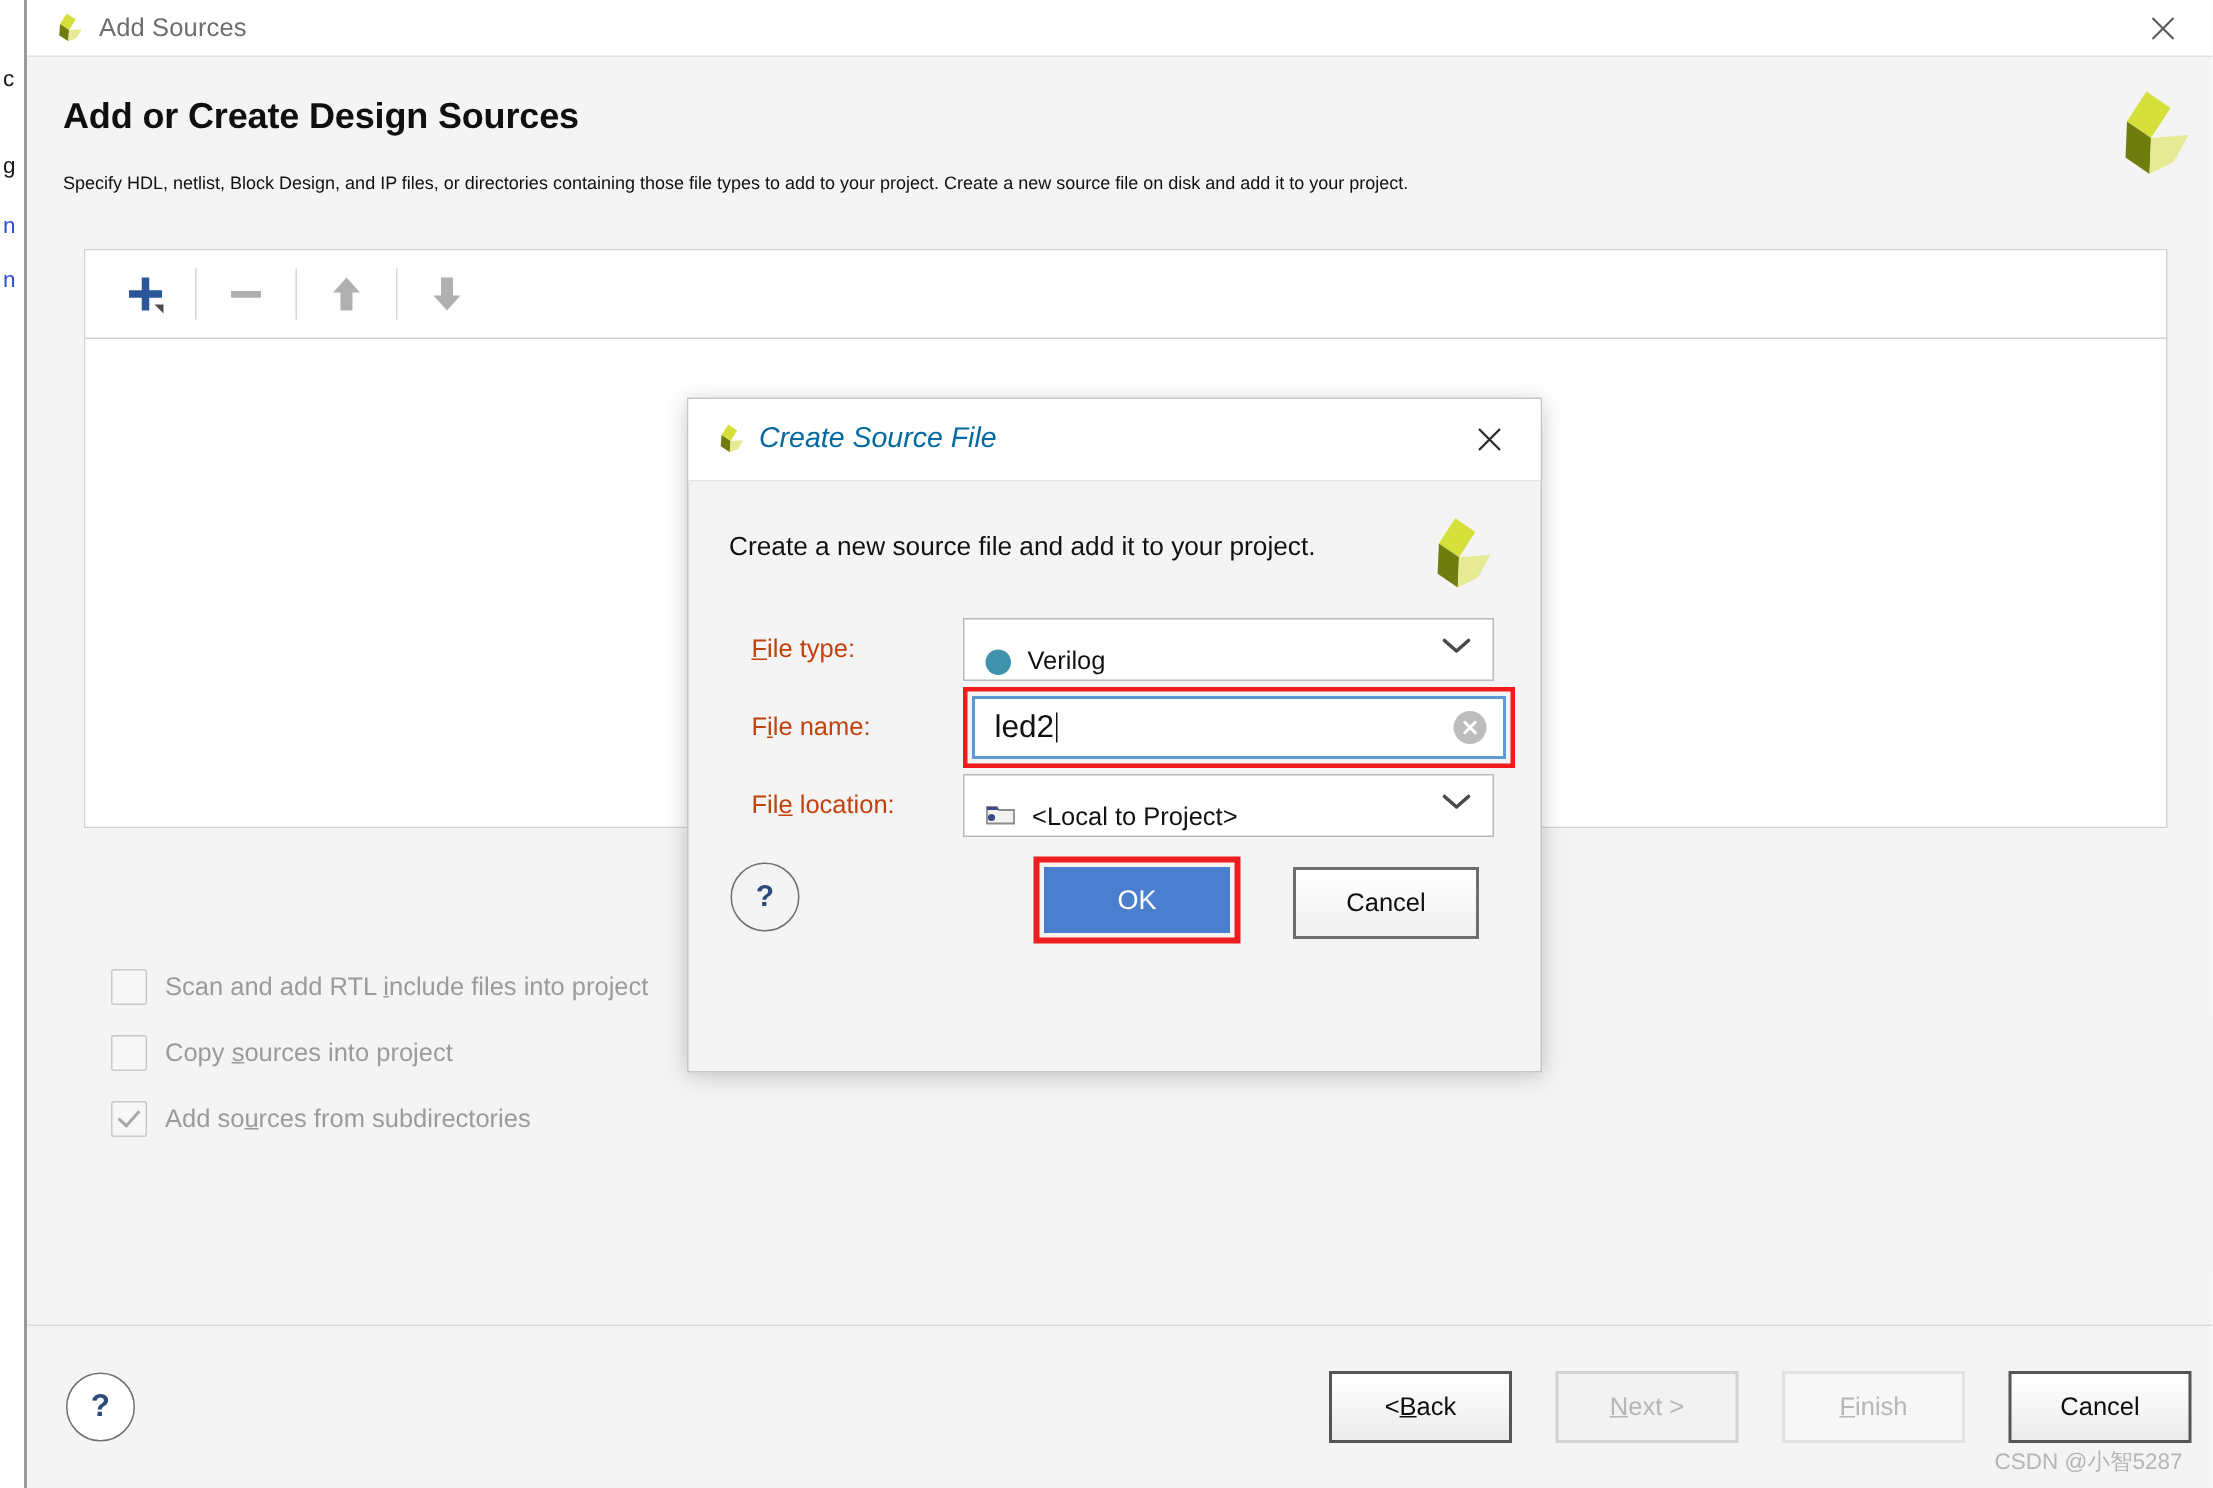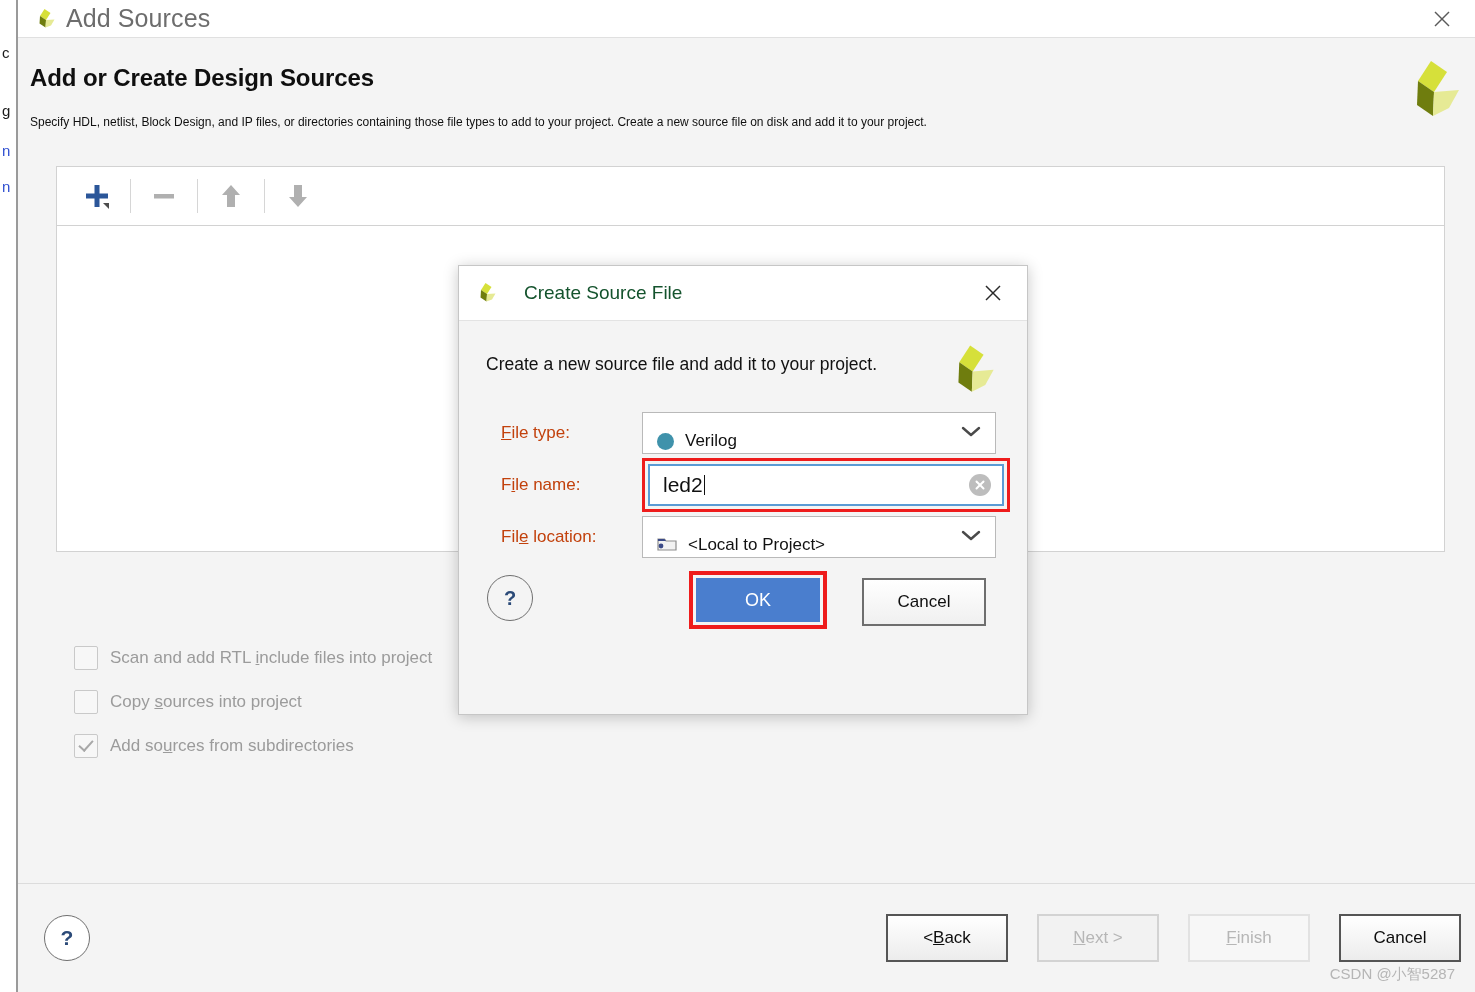--- a/index.html
+++ b/index.html
@@ -51,41 +51,41 @@
     height: 37px;
     background: #ffffff;
     border-bottom: 1px solid #e0e0e0;
     display: flex;
     align-items: center;
     padding: 0 0 0 16px;
     position: relative;
     flex: 0 0 auto;
   }
   #titlebar .title-text {
-    font-size: 25px;
+    font-size: 17px;
     color: #6d6d6d;
     margin-left: 10px;
     letter-spacing: 0.1px;
   }
   .win-close {
     position: absolute;
     right: 10px; top: 0;
     width: 46px; height: 37px;
     display: flex; align-items: center; justify-content: center;
     cursor: pointer;
   }
   .win-close svg { display: block; }
 
   
   .xlogo { display: block; }
 
   
   #wiz-header {
     flex: 0 0 auto;
-    padding: 26px 30px 10px 12px;
+    padding: 26px 30px 10px 24px;
     position: relative;
   }
   #wiz-title {
     font-size: 24px;
     font-weight: bold;
     color: #0f0f0f;
     margin: 0 0 20px 0;
     letter-spacing: -0.1px;
   }
   #wiz-desc {
@@ -257,22 +257,23 @@
     background: #ffffff;
     border-bottom: 1px solid #e3e3e3;
     display: flex;
     align-items: center;
     padding-left: 16px;
     position: relative;
     flex: 0 0 auto;
   }
   #modal-title .mt-text {
     font-size: 19px;
-    color: #14532d;
-    margin-left: 27px;
+    color: #0369a1;
+    margin-left: 9px;
+    font-style: italic;
   }
   #modal-close {
     position: absolute;
     right: 12px; top: 0;
     width: 44px; height: 54px;
     display: flex; align-items: center; justify-content: center;
     cursor: pointer;
   }
   #modal-intro {
     flex: 0 0 auto;

